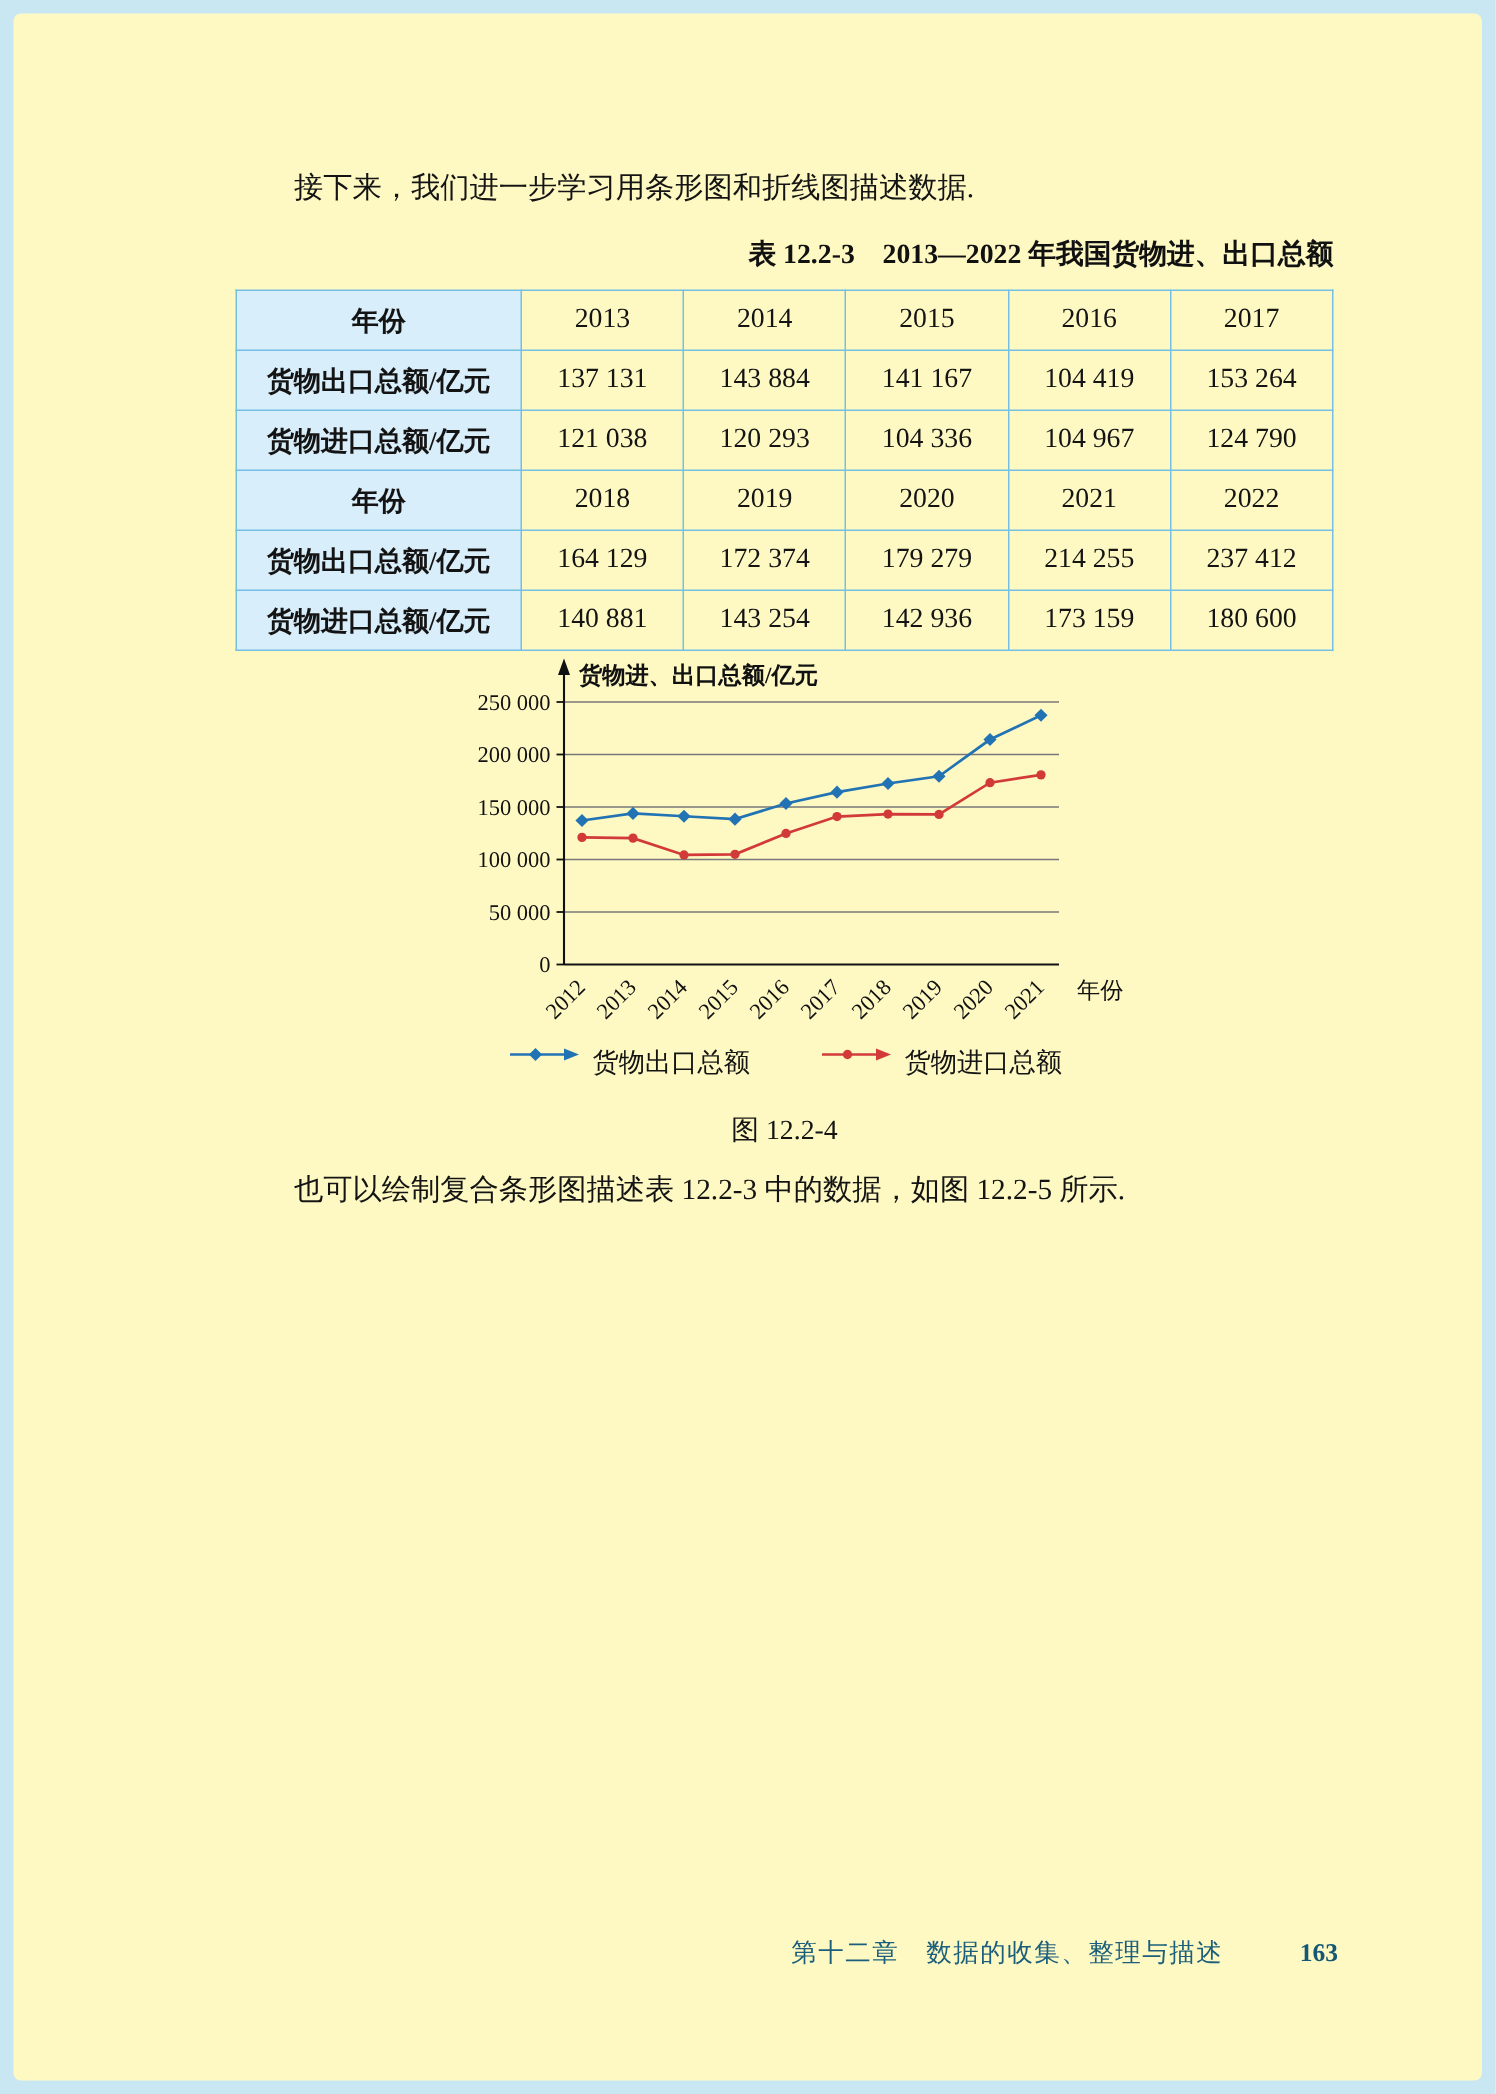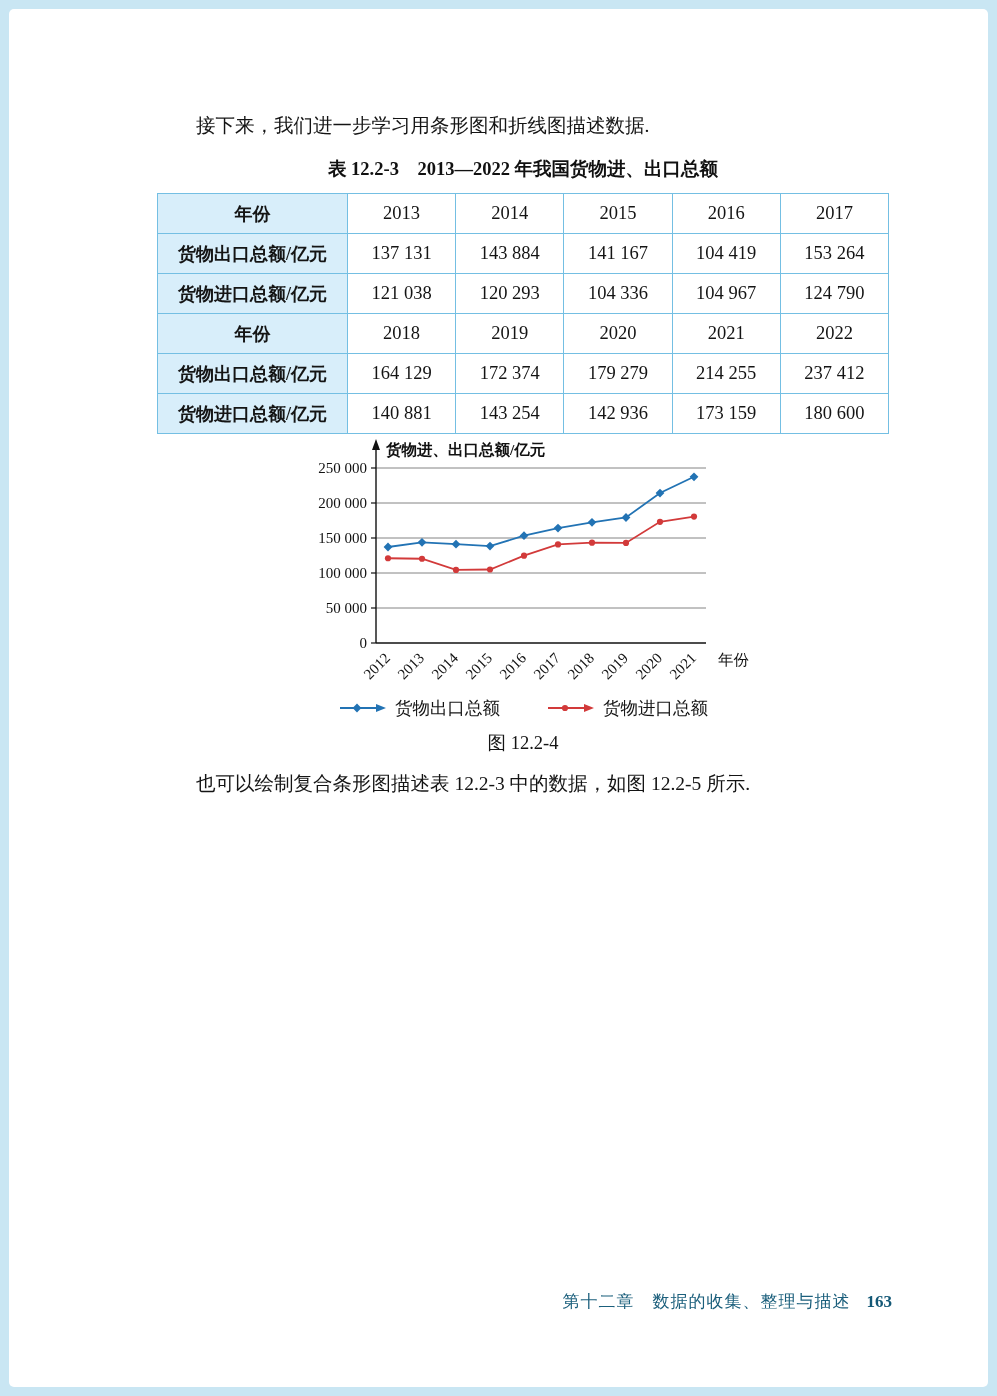--- a/index.html
+++ b/index.html
@@ -3,57 +3,57 @@
 <meta charset="utf-8">
 <style>
   *{box-sizing:border-box;margin:0;padding:0}
   html,body{width:997px;height:1396px}
   body{
     font-family:"Liberation Serif","DejaVu Serif",serif;
     background:#c9e6f3;
     position:relative;
   }
   .sheet{
-    position:absolute;inset:9px;background:#ffffff;border-radius:5px;padding-left:40px;
+    position:absolute;inset:9px;background:#fef9c3;border-radius:5px;padding-left:40px;
   }
   .content{
     position:absolute;left:148px;right:99px;top:96px;
   }
   p.body-text{
     font-size:19.5px;line-height:2.12;color:#141414;
     text-align:justify;text-indent:2em;
   }
   .accent-label{color:#1d93c9;font-weight:bold;margin-right:.85em}
   .accent-label.tight{margin-right:.15em}
   .table-title{
-    text-align:center;font-weight:bold;font-size:18.5px;color:#111;
+    text-align:right;font-weight:bold;font-size:18.5px;color:#111;
     margin-top:10px;margin-bottom:12px;
   }
   table.data-table{border-collapse:collapse;width:100%;table-layout:fixed}
   table.data-table th,table.data-table td{
     border:1.5px solid #74bfe3;height:40px;text-align:center;
     font-size:18.5px;color:#141414;vertical-align:middle;
   }
   table.data-table th{
     background:#d8eefa;font-weight:bold;font-size:18px;
   }
   table.data-table col.hdr{width:190px}
   .para-gap{margin-top:8px}
   .figure{width:480px;margin:4px auto 0;text-align:center}
   .figure svg.chart{display:block;margin:0 auto}
   .legend{
     display:flex;justify-content:center;align-items:center;gap:46px;
     font-size:17.5px;color:#141414;margin-top:-4px;
   }
-  .legend-item{display:inline-flex;align-items:center;gap:7px}
-  .fig-caption{font-size:18.5px;color:#141414;margin-top:10px}
+  .legend-item{display:inline-flex;align-items:flex-start;gap:7px}
+  .fig-caption{font-size:18.5px;color:#141414;margin-top:20px}
   .footer{
     position:absolute;right:96px;bottom:74px;
     font-size:17px;color:#1b5f7c;letter-spacing:1px;
-    display:flex;align-items:baseline;
+    display:flex;align-items:baseline;gap:35px;
   }
   .footer .pagenum{
     font-size:17px;font-weight:bold;color:#145876;margin-left:16px;letter-spacing:0;
   }
 </style>
 </head>
 <body>
 
 <div class="sheet">
   <div class="content">

